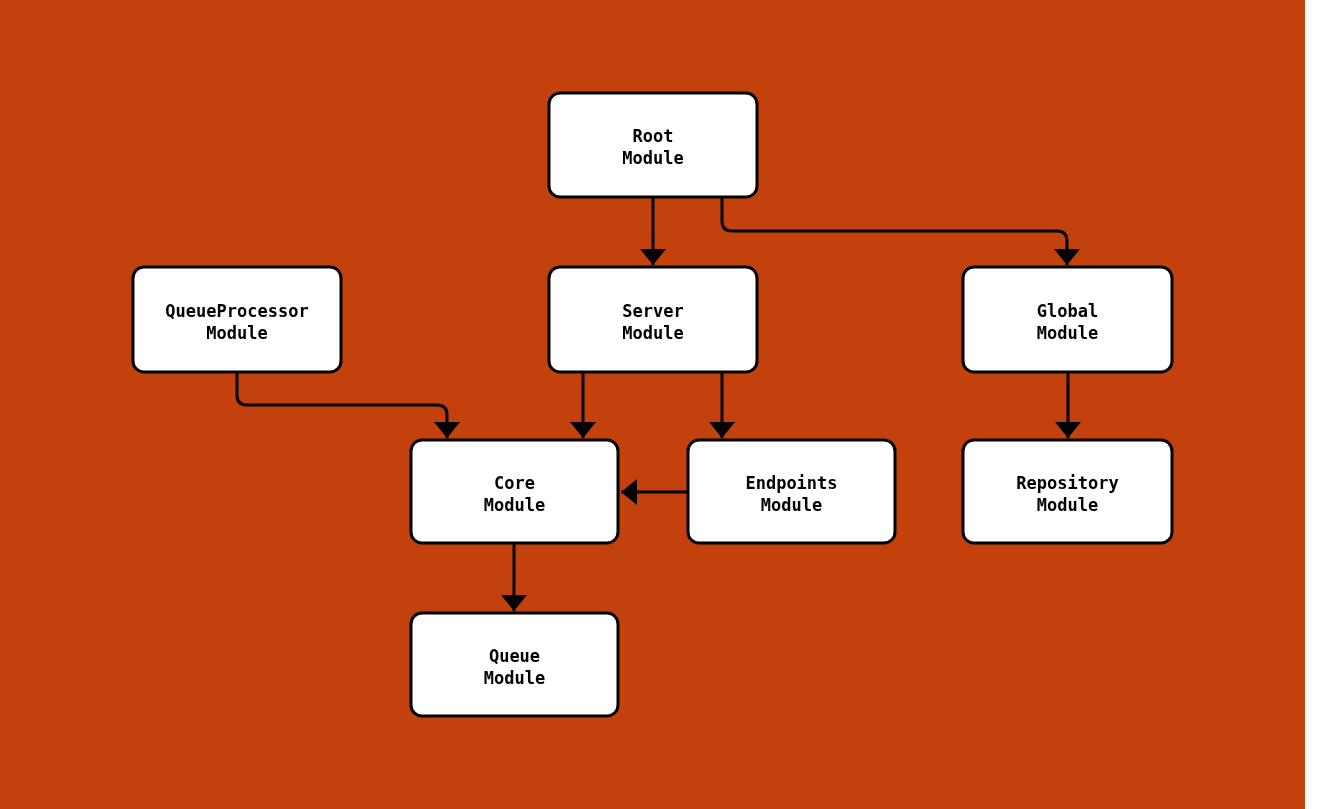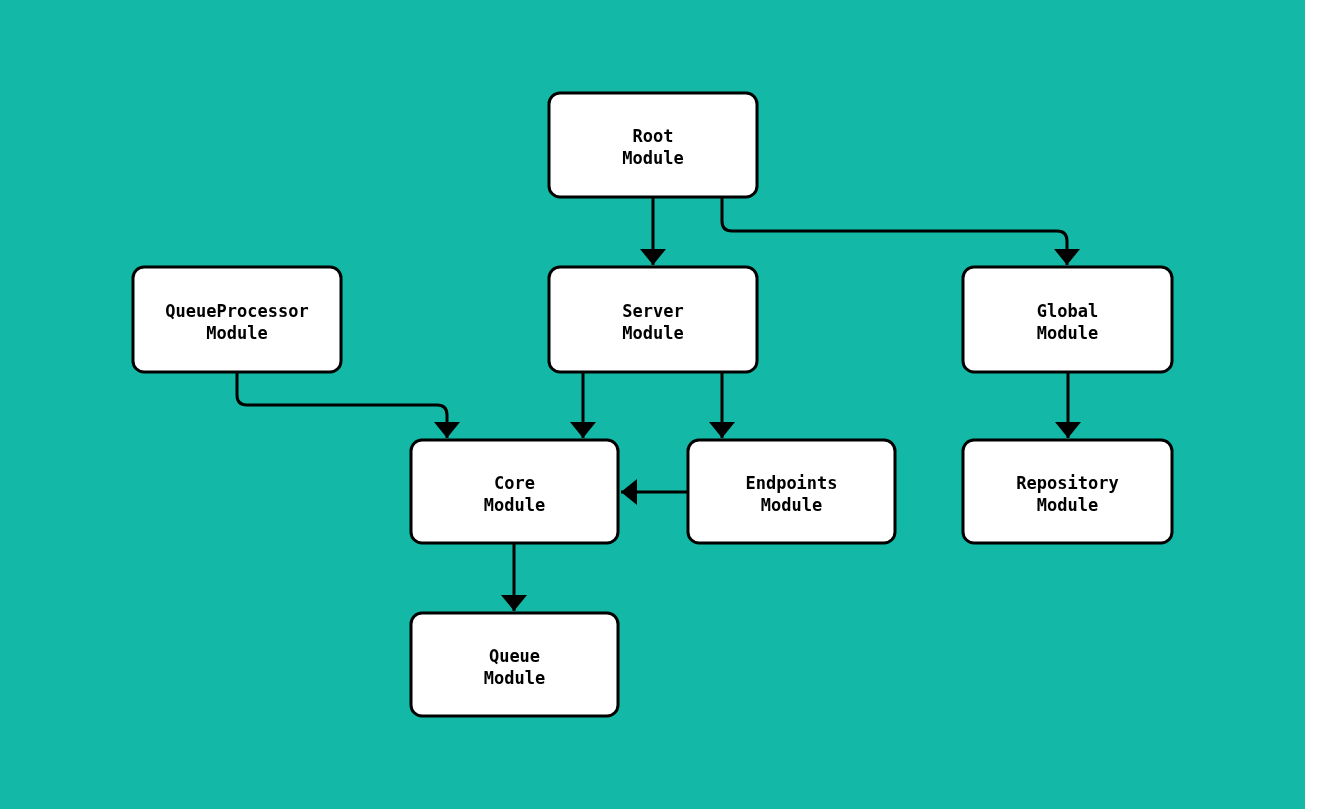--- a/index.html
+++ b/index.html
@@ -4,21 +4,21 @@
 <style>
   html, body {
     margin: 0;
     padding: 0;
     background: #ffffff;
   }
   #page {
     position: relative;
     width: 1305px;
     height: 809px;
-    background: #14b8a6;
+    background: #c2410c;
     overflow: hidden;
     font-family: "DejaVu Sans Mono", "Liberation Mono", monospace;
   }
   #diagram-svg {
     position: absolute;
     left: 0;
     top: 0;
     width: 1337px;
     height: 809px;
     display: block;

